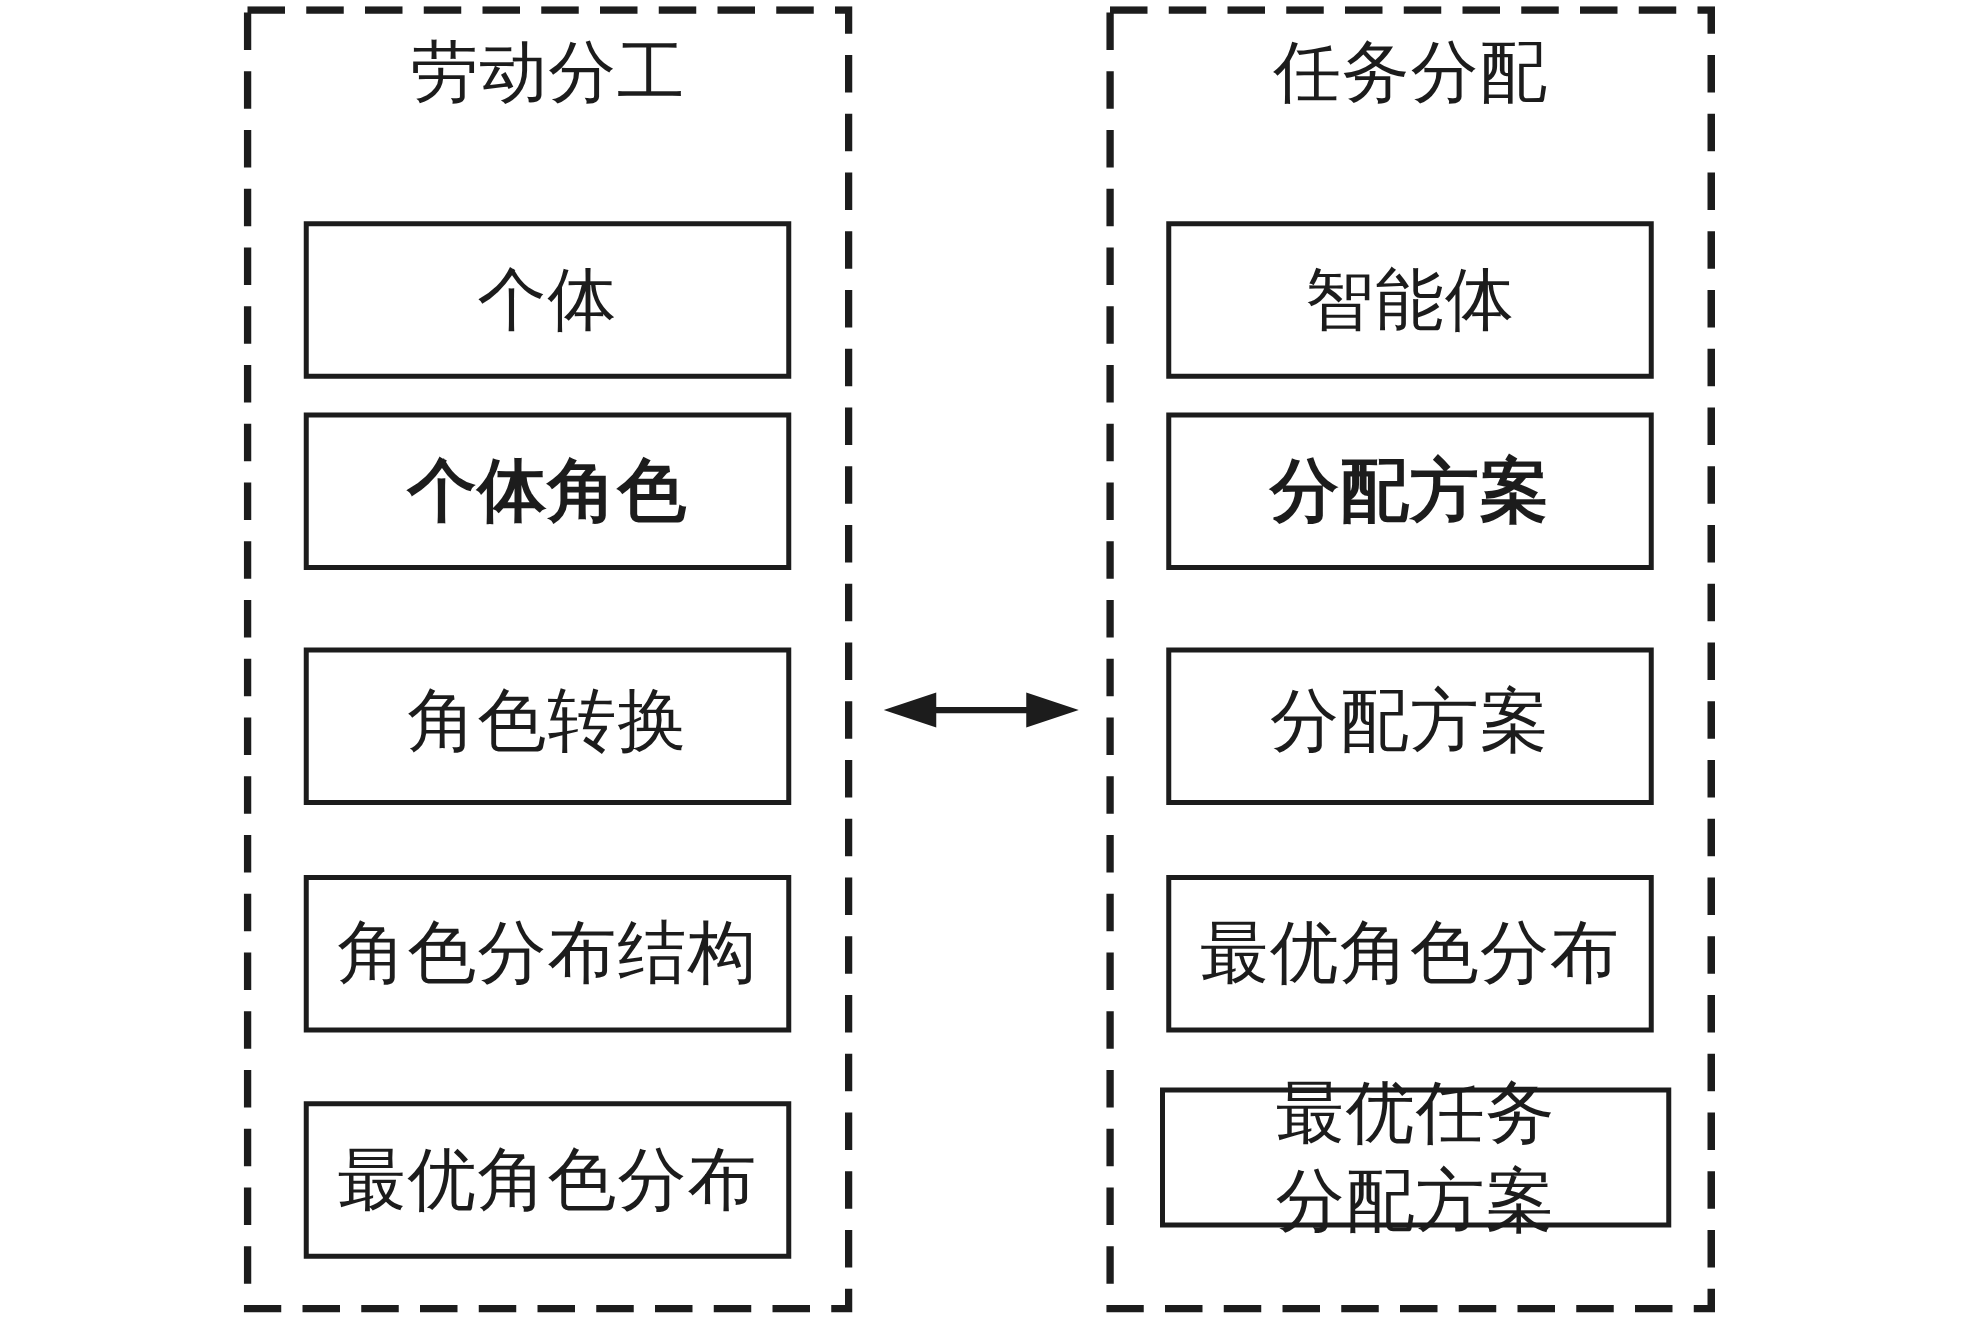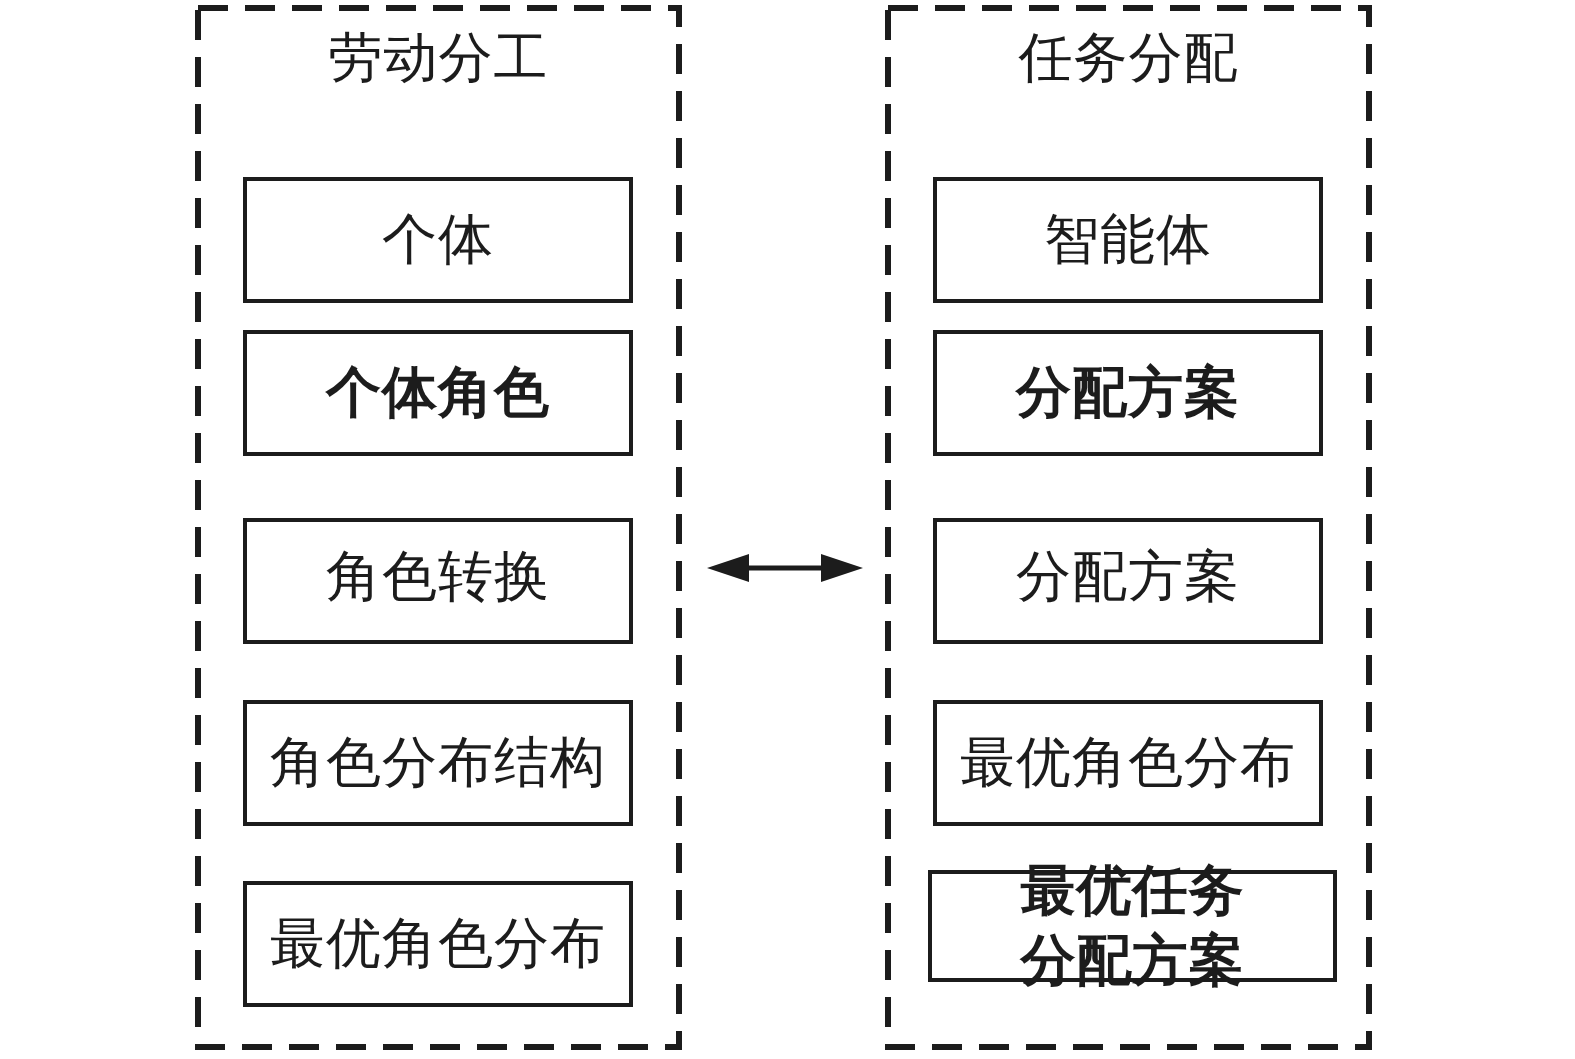--- a/index.html
+++ b/index.html
@@ -60,21 +60,20 @@
   .row1 { top: 143px; margin-top: 34px; }
   .row2 { top: 330px; font-weight: bold; }
   .row3 { top: 518px; font-family: Liberation Mono, monospace; }
   .row4 { top: 700px; text-align: center; }
   .row5 { top: 881px; }
   .node-r.row5 {
     left: 928px;
     top: 870px;
     width: 409px;
     height: 112px;
-    font-weight: bold;
   }
   .connector {
     position: absolute;
     left: 705px;
     top: 544px;
     width: 160px;
     height: 48px;
   }
 </style>
 </head>

